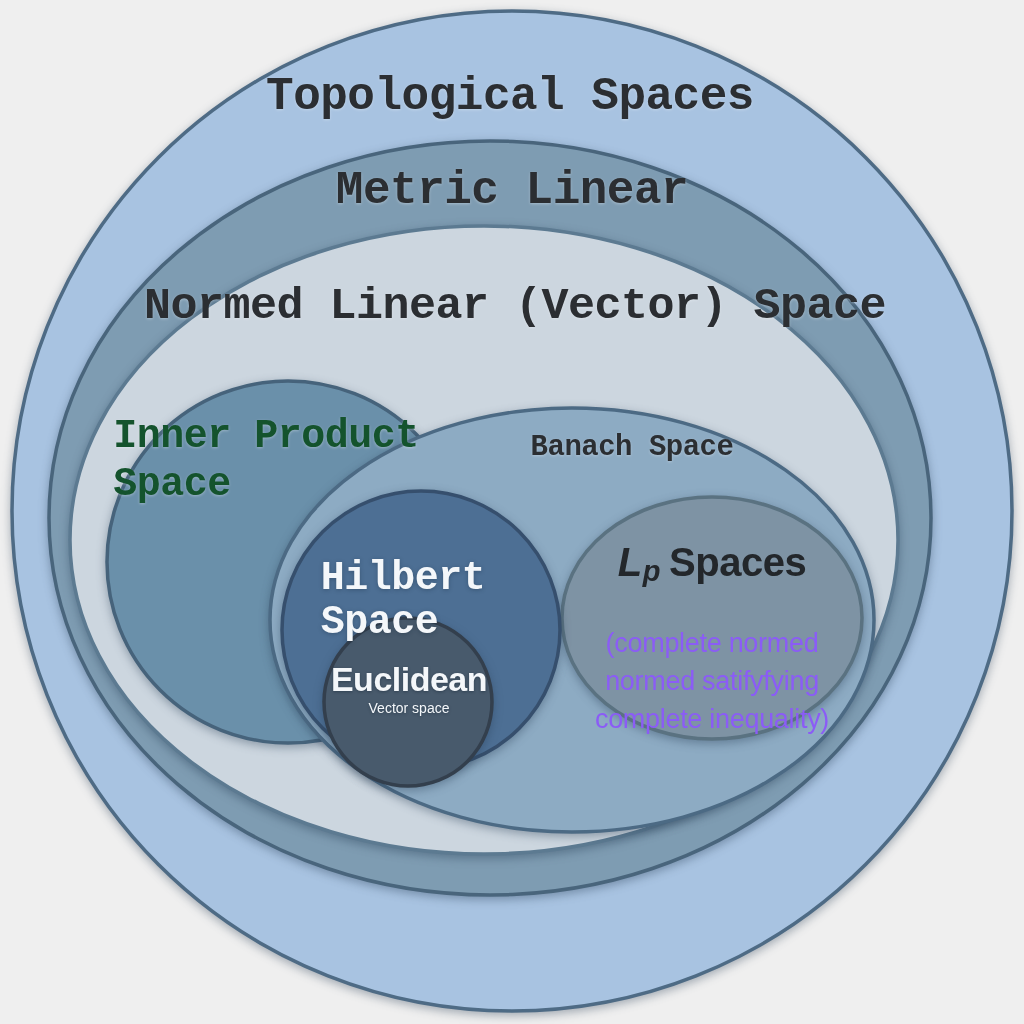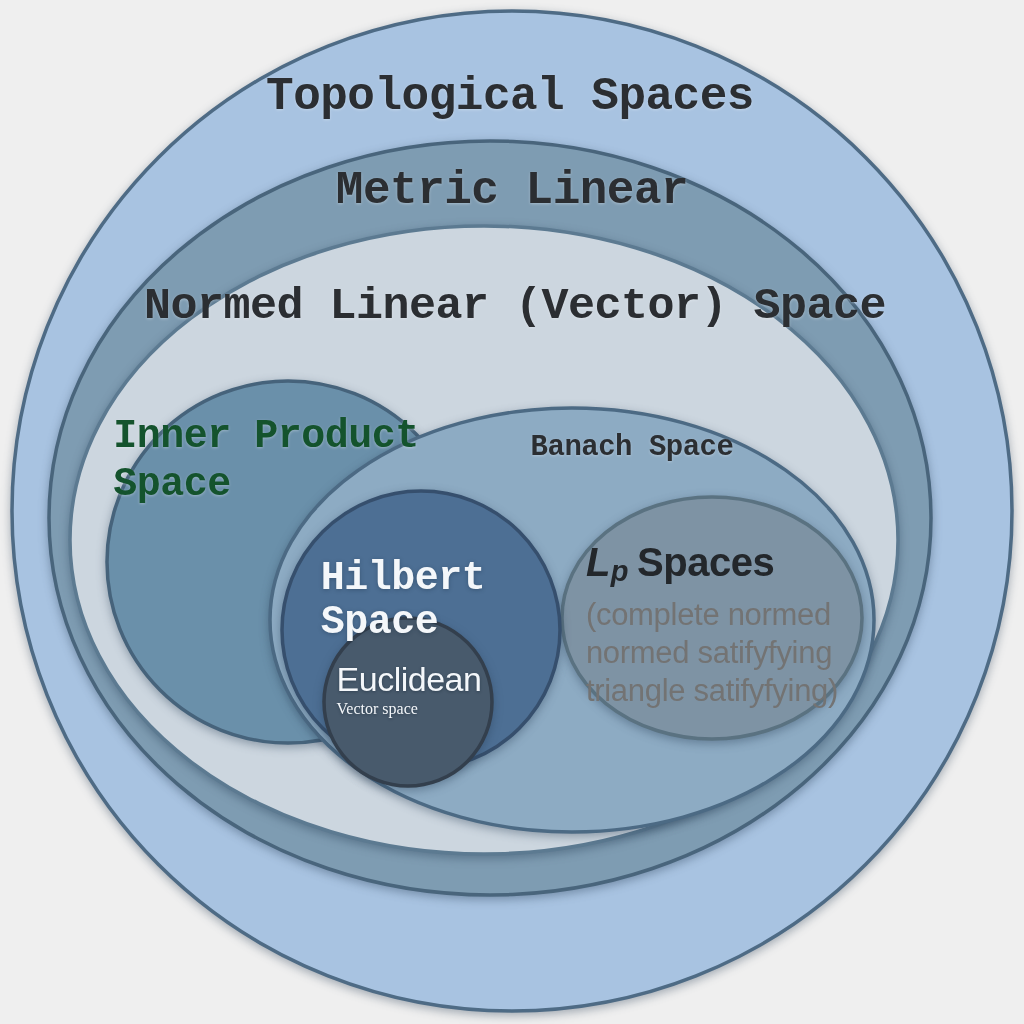--- a/index.html
+++ b/index.html
@@ -60,70 +60,71 @@
     font-size: 40px;
     line-height: 44px;
     color: #f4f7fa;
     text-shadow: 0 1px 4px rgba(20, 40, 60, 0.35);
     margin-top: 34px;
   }
 
   .label-block {
     position: absolute;
     transform: translateX(-50%);
+    text-align: center;
     white-space: nowrap;
   }
   .lp-block { left: 712px; top: 537px; color: #23272b; }
   .lp-title {
     font-size: 40px;
     font-weight: 700;
     line-height: 50px;
     letter-spacing: -0.5px;
   }
   .lp-symbol {
     font-style: italic;
     padding-right: 1px;
   }
   .lp-symbol-sub {
     font-style: italic;
     font-size: 29px;
     vertical-align: -5px;
   }
   .lp-title-rest { margin-left: 9px; }
   .lp-desc {
-    font-size: 31px;
+    font-size: 27px;
     font-weight: 400;
     line-height: 38px;
     letter-spacing: -0.3px;
-    color: #737373;
+    color: #8b5cf6;
+    margin-top: 28px;
   }
 
   .euclidean-block {
     left: 409px; top: 661px;
     color: #f4f7fa;
     text-shadow: 0 1px 3px rgba(15, 30, 45, 0.4);
   }
   .euclidean-title {
     font-size: 34px;
-    font-weight: 400;
+    font-weight: 700;
     line-height: 36px;
     letter-spacing: -0.5px;
   }
   .euclidean-symbol {
     font-family: "DejaVu Serif", serif;
     font-style: italic;
     font-weight: 700;
     font-size: 40px;
     line-height: 38px;
   }
   .euclidean-subtitle {
-    font-size: 16px;
+    font-size: 14px;
     font-weight: 400;
     line-height: 23px;
-    font-family: Liberation Serif, serif;
   }
 </style>
 </head>
 <body>
 
 <div class="stage">
 
   <svg width="1024" height="1024" viewBox="0 0 1024 1024">
     <circle class="shape shape-topological" cx="512" cy="511" r="500" fill="#a8c3e1"></circle>
     <ellipse class="shape shape-metric" cx="490" cy="518" rx="441" ry="377" fill="#7e9cb2"></ellipse>
@@ -153,21 +154,21 @@
     <div>Space</div>
   </div>
 
   <div class="label-block lp-block">
     <div class="lp-title">
       <span class="lp-symbol">L</span><span class="lp-symbol-sub">p</span><span class="lp-title-rest">Spaces</span>
     </div>
     <div class="lp-desc">
       <div>(complete normed</div>
       <div>normed satifyfying</div>
-      <div>triangle satifyfying)</div>
+      <div>complete inequality)</div>
     </div>
   </div>
 
   <div class="label-block euclidean-block">
     <div class="euclidean-title">Euclidean</div>
     <div class="euclidean-subtitle">Vector space</div>
   </div>
 
 </div>
 

